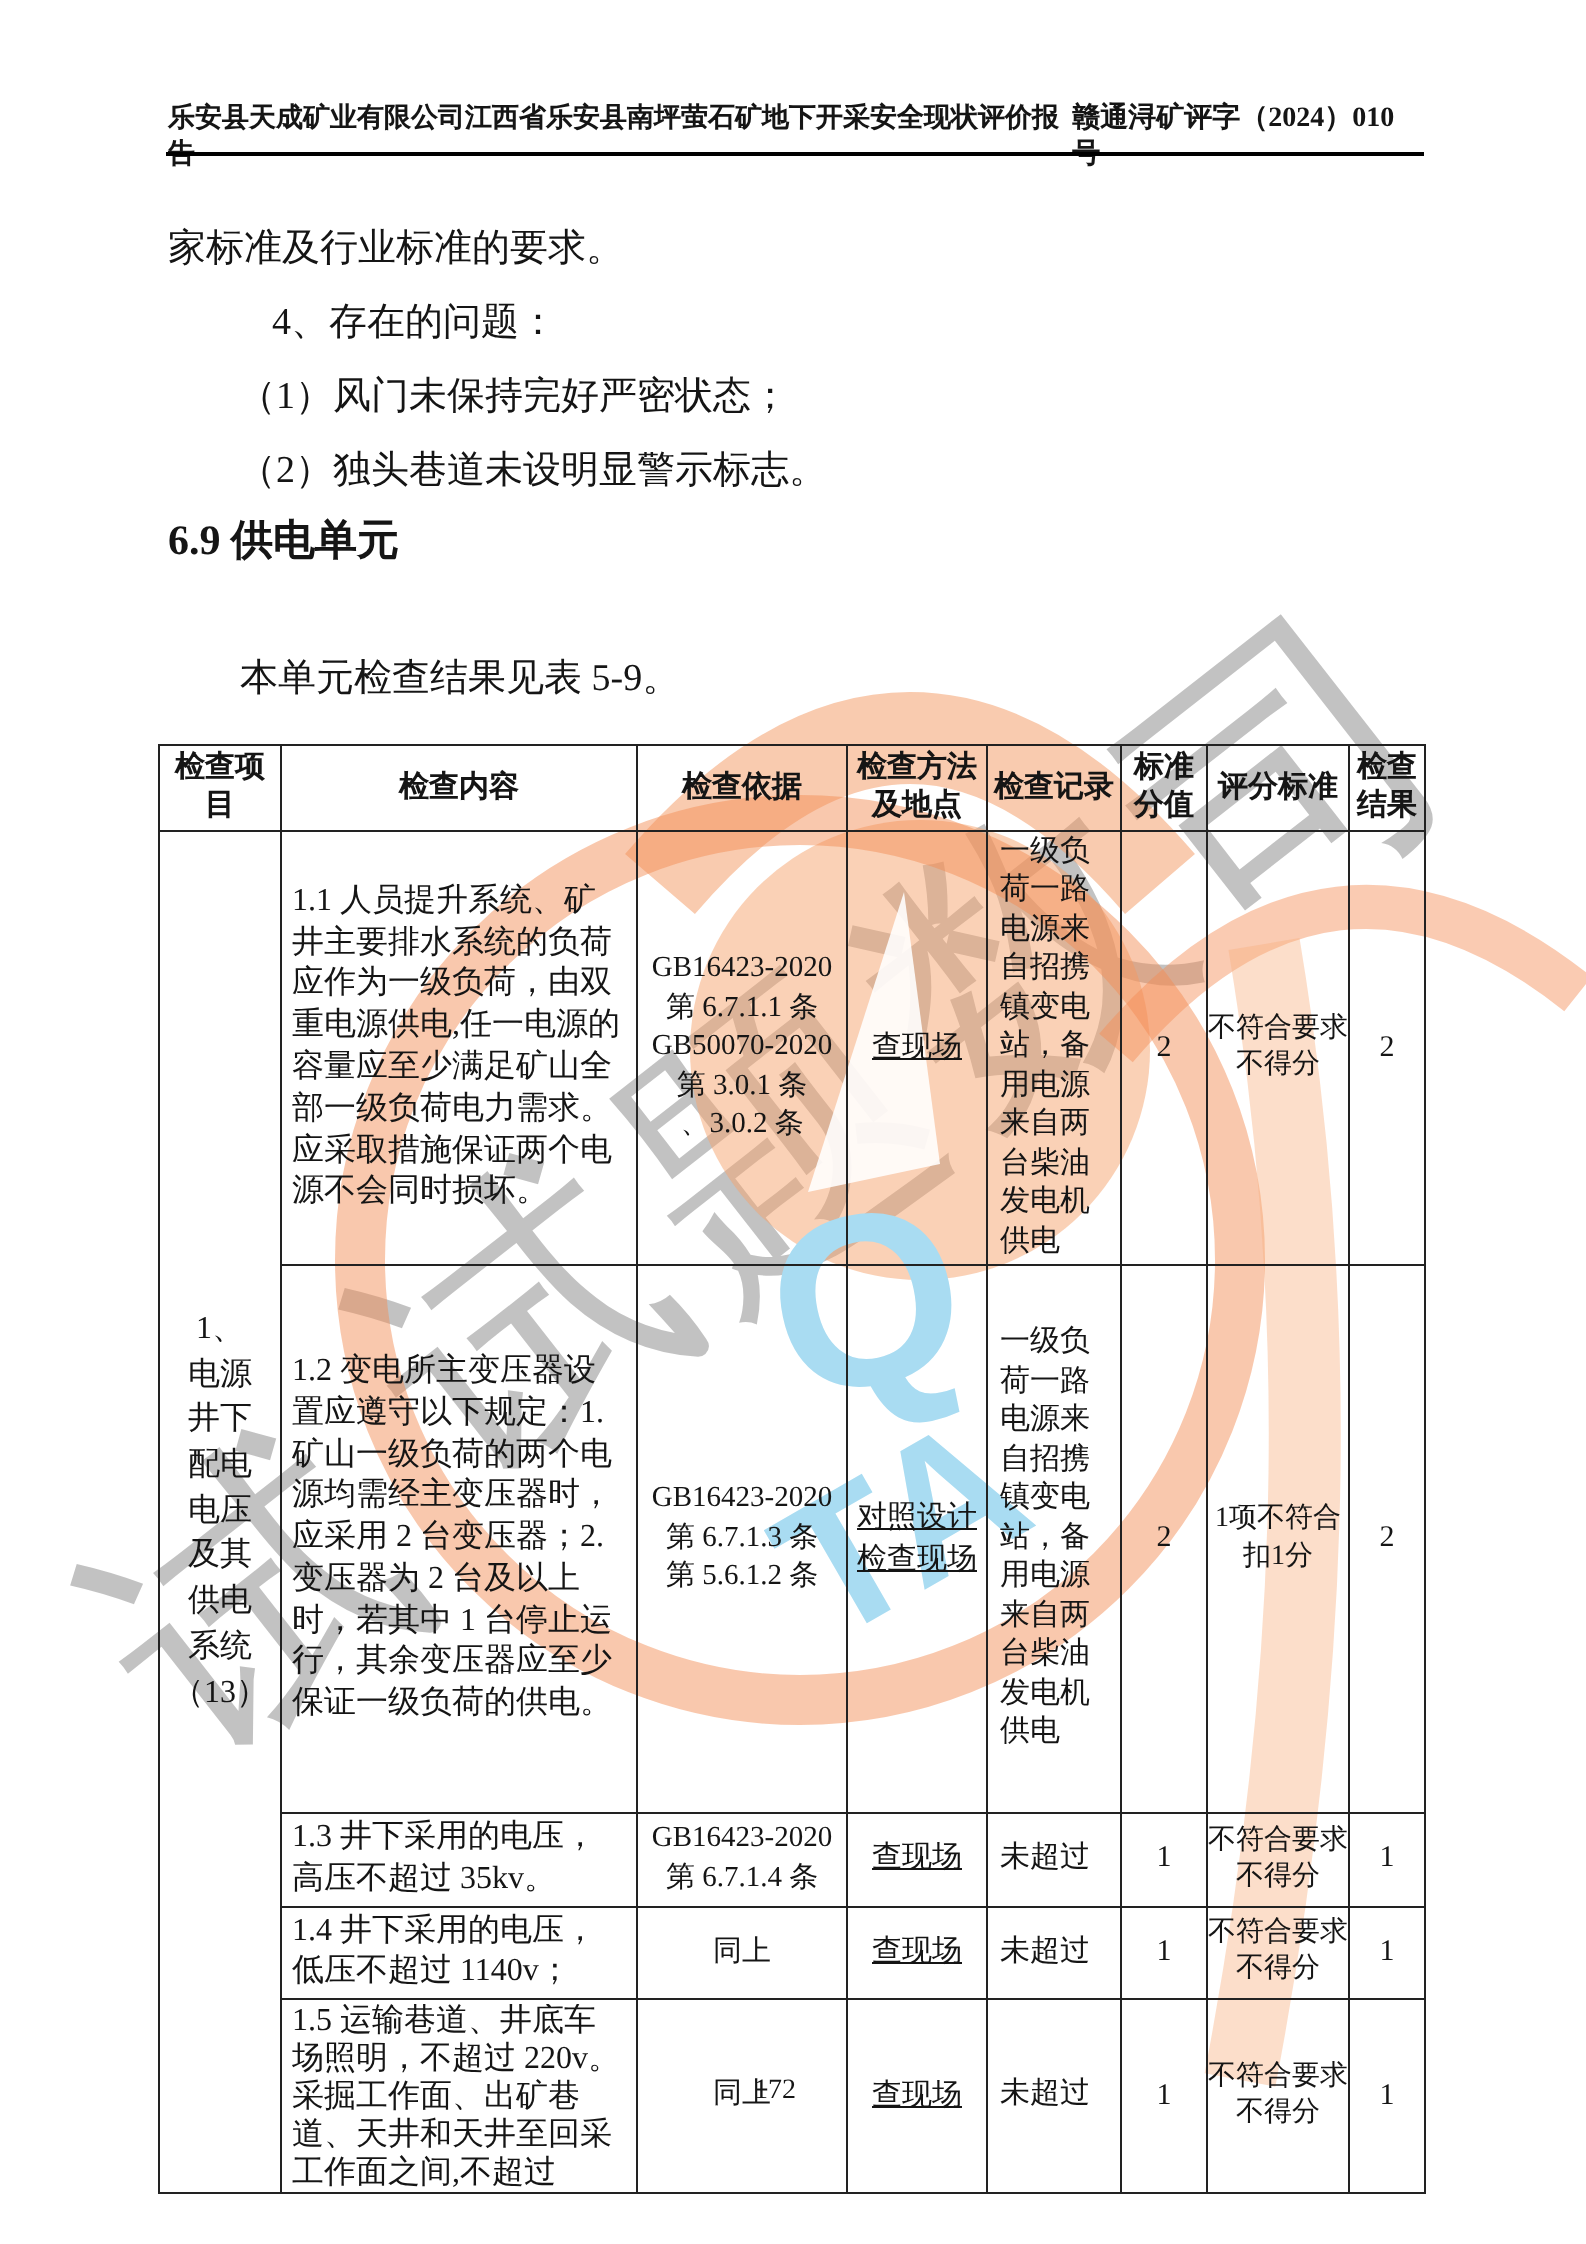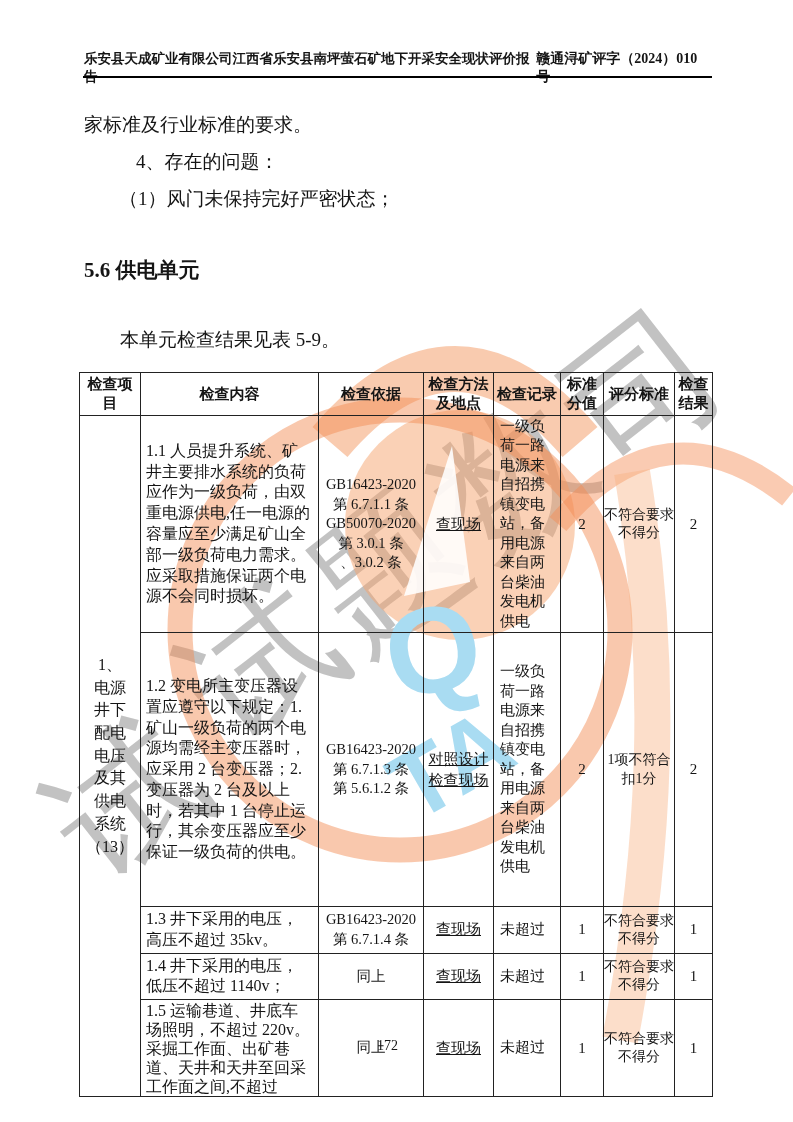--- a/index.html
+++ b/index.html
@@ -85,21 +85,22 @@
 
     <div class="abs hdr">
       <span class="hdr-left">乐安县天成矿业有限公司江西省乐安县南坪萤石矿地下开采安全现状评价报告</span>
       <span class="hdr-right">赣通浔矿评字（2024）010 号</span>
     </div>
     <div class="abs hdr-rule"></div>
 
     <div class="abs para p1">家标准及行业标准的要求。</div>
     <div class="abs para p2">4、存在的问题：</div>
     <div class="abs para p3">（1）风门未保持完好严密状态；</div>
-    <div class="abs h56">5.6 供电单元</div>
+    <div class="abs para p4">（2）独头巷道未设明显警示标志。</div>
+    <div class="abs h56">6.9 供电单元</div>
     <div class="abs para p5">本单元检查结果见表 5-9。</div>
 
     <table class="chk">
       <colgroup>
         <col style="width:61px">
           <col style="width:178px">
           <col style="width:105px">
           <col style="width:70px">
         <col style="width:67px">
           <col style="width:43px">

